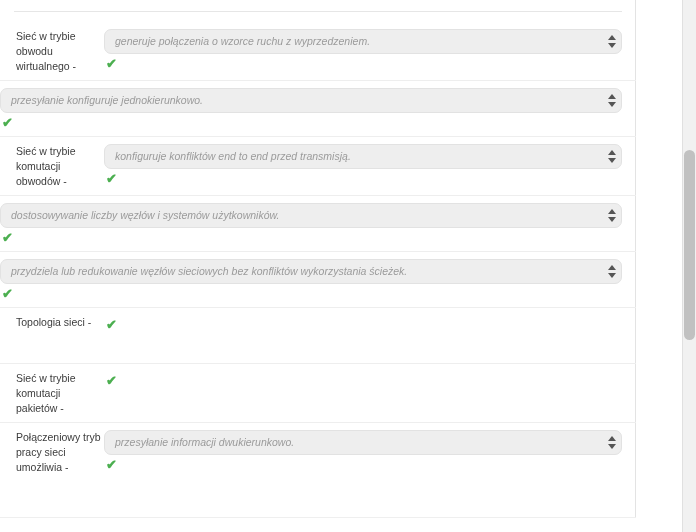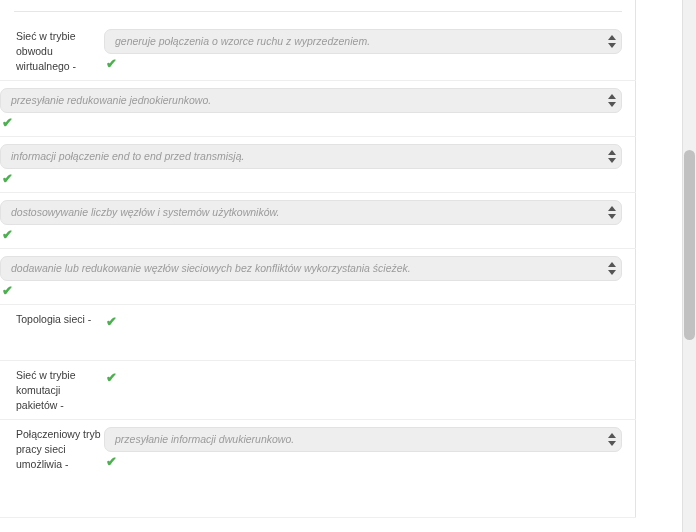--- a/index.html
+++ b/index.html
@@ -191,34 +191,35 @@
                 <span class="down"></span>
             </span>
           </div>
           <div class="tick">✔</div>
         </div>
       </div>
 
       <div class="qrow">
         <div class="qcontrol">
           <div class="select-box">
-            <span class="select-text">przesyłanie redukowanie jednokierunkowo.</span>
-            <span class="spinner">
-              <span class="up"></span>
-                <span class="down"></span>
-            </span>
-          </div>
-          <div class="tick">✔</div>
-        </div>
-      </div>
-
-      <div class="qrow">
-        <div class="qcontrol">
-          <div class="select-box">
-            <span class="select-text">informacji połączenie end to end przed transmisją.</span>
+            <span class="select-text">przesyłanie konfiguruje jednokierunkowo.</span>
+            <span class="spinner">
+              <span class="up"></span>
+                <span class="down"></span>
+            </span>
+          </div>
+          <div class="tick">✔</div>
+        </div>
+      </div>
+
+      <div class="qrow">
+        <div class="qlabel">Sieć w trybie komutacji obwodów -</div>
+        <div class="qcontrol">
+          <div class="select-box">
+            <span class="select-text">konfiguruje konfliktów end to end przed transmisją.</span>
             <span class="spinner">
               <span class="up"></span>
                 <span class="down"></span>
             </span>
           </div>
           <div class="tick">✔</div>
         </div>
       </div>
 
       <div class="qrow">
@@ -230,21 +231,21 @@
                 <span class="down"></span>
             </span>
           </div>
           <div class="tick">✔</div>
         </div>
       </div>
 
       <div class="qrow">
         <div class="qcontrol">
           <div class="select-box">
-            <span class="select-text">dodawanie lub redukowanie węzłów sieciowych bez konfliktów wykorzystania ścieżek.</span>
+            <span class="select-text">przydziela lub redukowanie węzłów sieciowych bez konfliktów wykorzystania ścieżek.</span>
             <span class="spinner">
               <span class="up"></span>
                 <span class="down"></span>
             </span>
           </div>
           <div class="tick">✔</div>
         </div>
       </div>
 
       <div class="qrow">

